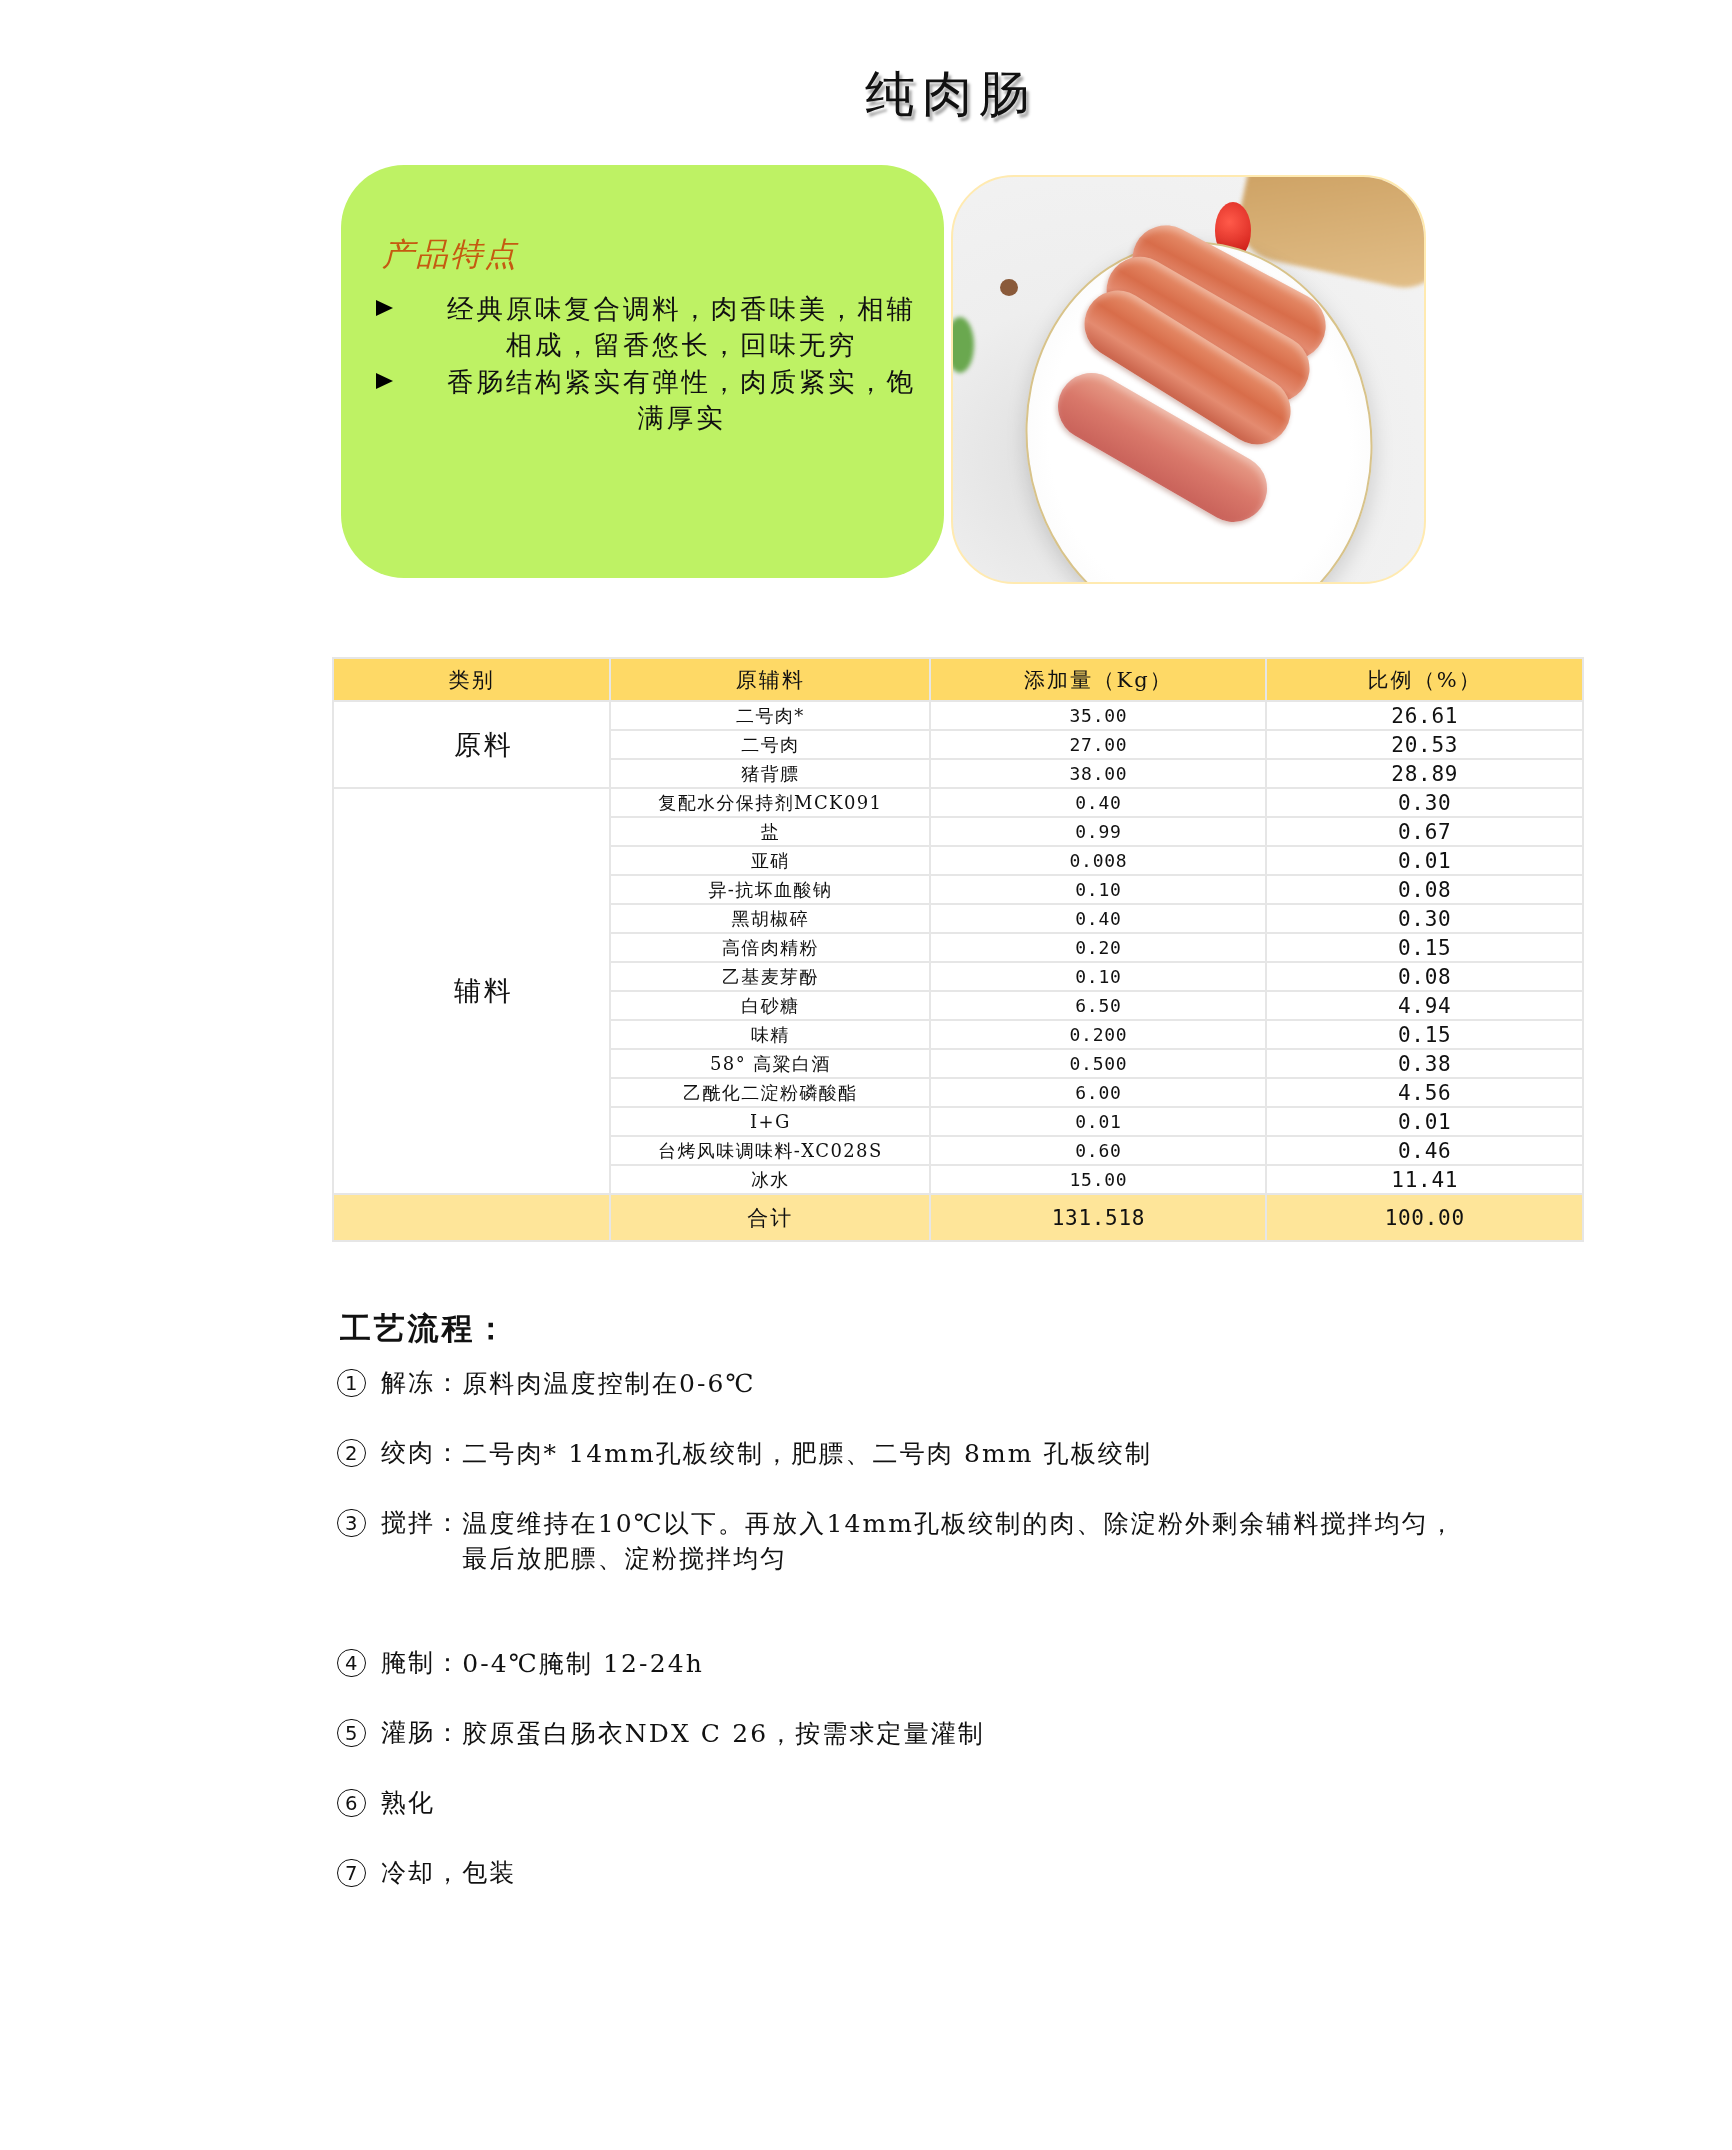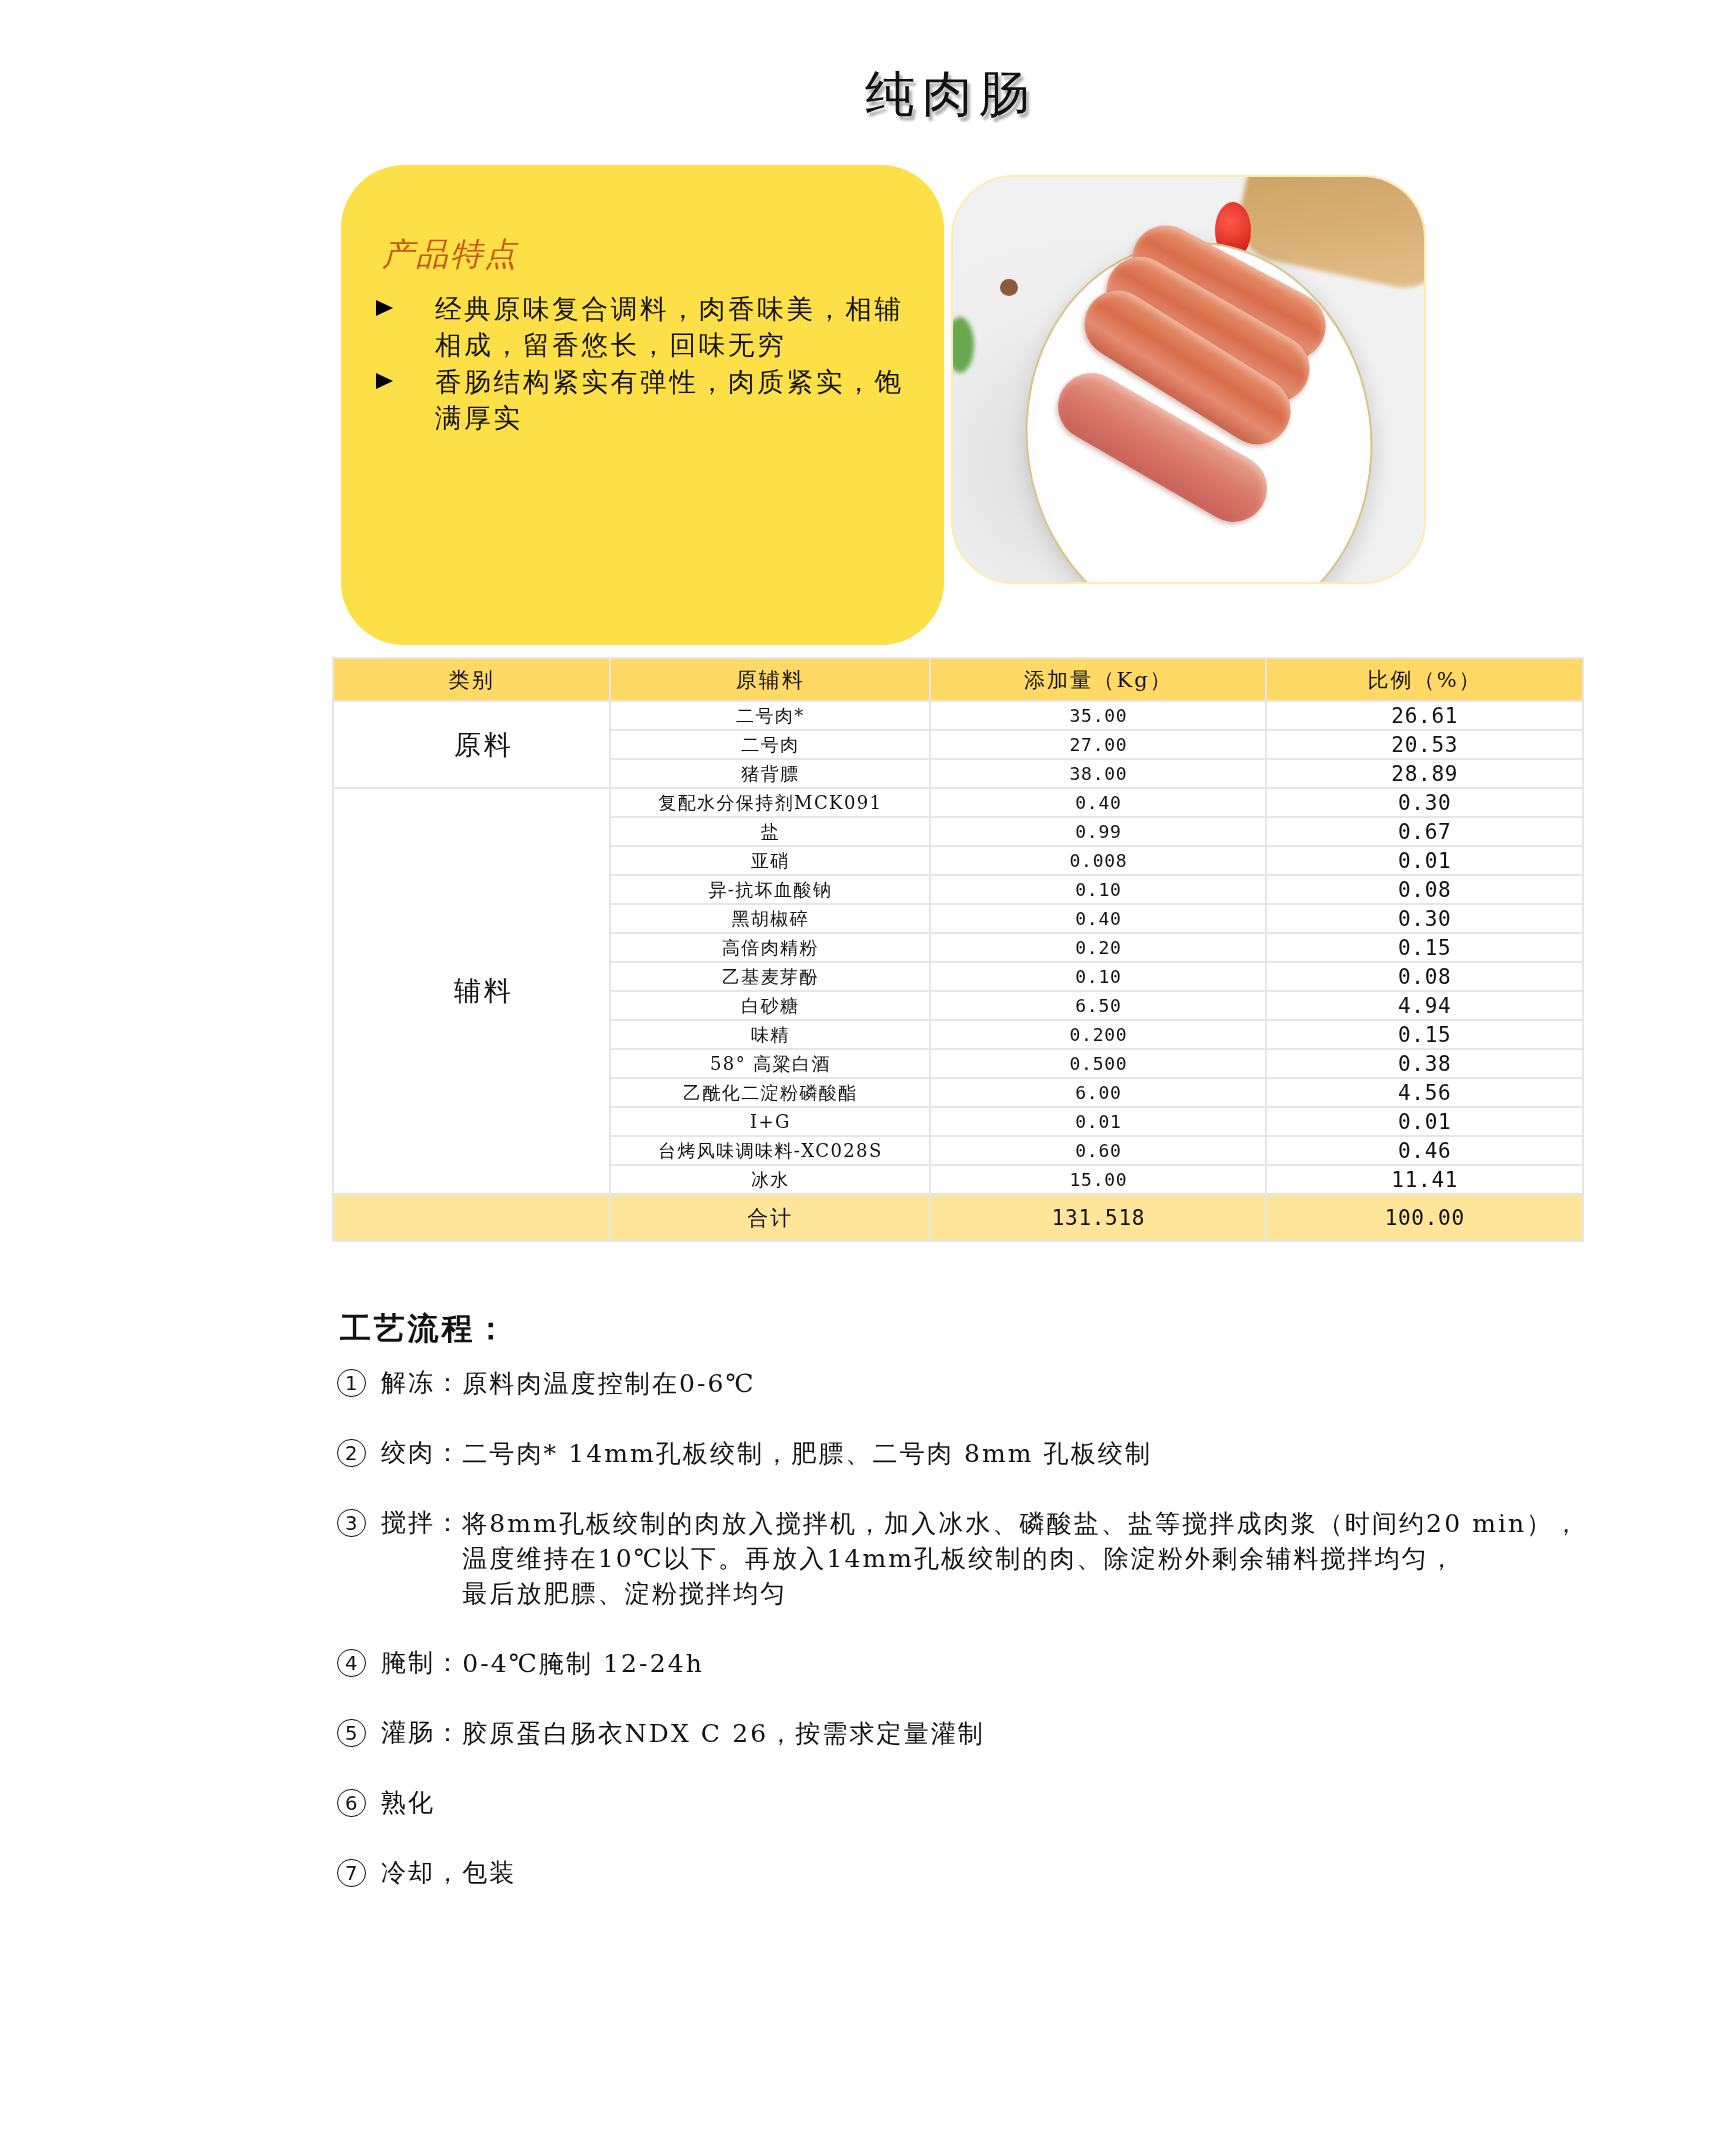--- a/index.html
+++ b/index.html
@@ -7,22 +7,22 @@
     width: 1733px; height: 2151px; position: relative; overflow: hidden;
     font-family: "DejaVu Serif", "Liberation Serif", serif; color: #111;
   }
   .page-title {
     position: absolute; left: 0; width: 1733px; top: 61px; text-align: center;
     font-size: 50px; letter-spacing: 7px; margin-left: 84px;
     text-shadow: 2.8px 3.5px 2.8px rgba(0,0,0,0.35);
     font-family: "DejaVu Serif", serif;
   }
   .features-card {
-    position: absolute; left: 341px; top: 165px; width: 603px; height: 480px;
-    background: #fde047; border-radius: 63px;
+    position: absolute; left: 341px; top: 165px; width: 603px; height: 413px;
+    background: #bef264; border-radius: 63px; text-align: center;
   }
   .features-heading {
     position: absolute; left: 41px; top: 68px;
     font-size: 32px; font-style: italic; color: #c55a11; letter-spacing: 2.1px;
     font-family: "DejaVu Serif", serif;
   }
   .features-list { position: absolute; left: 35px; top: 126px; width: 552px; margin: 0; padding: 0; list-style: none; }
   .features-list li {
     position: relative; padding-left: 59px; font-size: 26.5px; line-height: 36px;
     letter-spacing: 2.8px; margin-bottom: 1.4px;
@@ -245,21 +245,20 @@
     <span class="num-circle">2</span>
     <span class="label">绞肉：</span>
     <span class="body">
         <span>二号肉* 14mm孔板绞制，肥膘、二号肉 8mm 孔板绞制</span>
       </span>
   </li>
   <li class="step-text" style="height:140px;">
     <span class="num-circle">3</span>
     <span class="label">搅拌：</span>
     <span class="body">
-      <span>将8mm孔板绞制的肉放入搅拌机，加入冰水、磷酸盐、盐等搅拌成肉浆（时间约20 min），</span>
       <span>温度维持在10℃以下。再放入14mm孔板绞制的肉、除淀粉外剩余辅料搅拌均匀，</span>
       <span>最后放肥膘、淀粉搅拌均匀</span>
     </span>
   </li>
   <li class="step-text" style="height:70px;">
     <span class="num-circle">4</span>
     <span class="label">腌制：</span>
     <span class="body">
         <span>0-4℃腌制 12-24h</span>
       </span>

